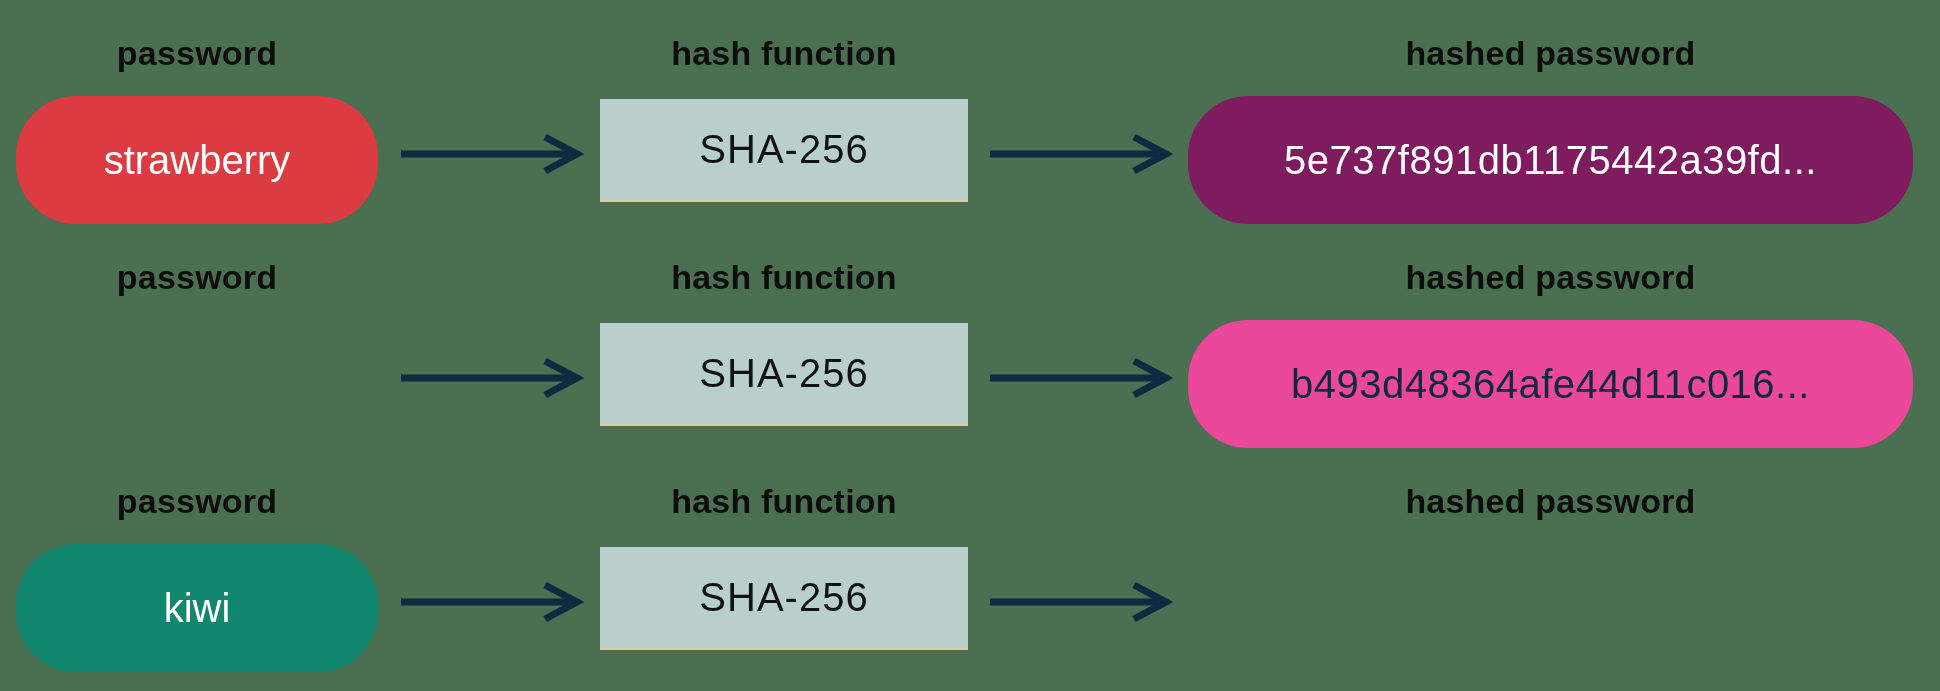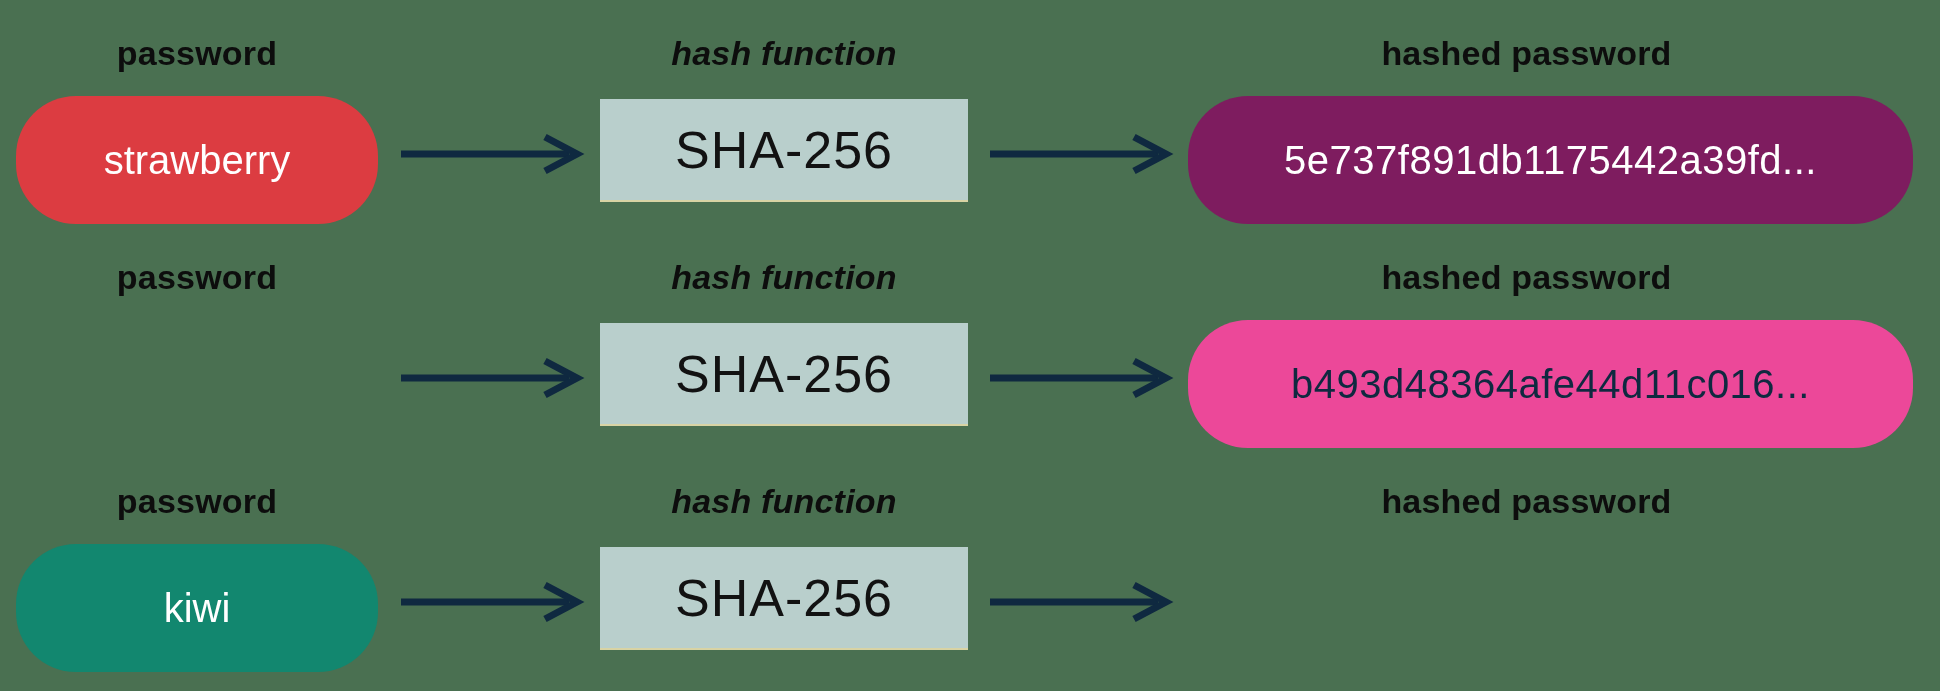--- a/index.html
+++ b/index.html
@@ -24,40 +24,40 @@
   .row-1 { top: 224px; }
   .row-2 { top: 448px; }
 
   .col-label {
     position: absolute; top: 32px;
     font-size: 34px; font-weight: 700; line-height: 42px;
     color: var(--label); text-align: center;
     letter-spacing: 0.2px;
   }
   .password-label { left: 16px;   width: 362px; }
-  .hashfn-label   { left: 600px;  width: 368px; font-style: italic; }
-  .hashed-label   { left: 1164px; width: 725px; }
+  .hashfn-label   { left: 600px;  width: 368px; }
+  .hashed-label   { left: 1188px; width: 725px; }
 
   .pill {
     position: absolute; top: 96px; height: 128px;
     border-radius: 60px;
     display: flex; align-items: center; justify-content: center;
     font-size: 40px; font-weight: 400;
     white-space: nowrap;
   }
   .password-pill { left: 16px;   width: 362px; }
   .hash-pill     { left: 1188px; width: 725px; letter-spacing: 0.5px; }
 
   .hash-box {
     position: absolute; left: 600px; top: 99px;
     width: 368px; height: 103px;
     background: var(--box);
     border-bottom: 2px solid var(--box-edge);
     display: flex; align-items: center; justify-content: center;
-    font-size: 52px; color: var(--box-text);
+    font-size: 40px; color: var(--box-text);
     letter-spacing: 1px;
   }
 
   .arrow { position: absolute; top: 131px; width: 192px; height: 46px; }
   .arrow-1 { left: 399px; }
   .arrow-2 { left: 988px; }
   .arrow path {
     stroke: var(--arrow); stroke-width: 7; fill: none;
     stroke-linejoin: miter;
   }

